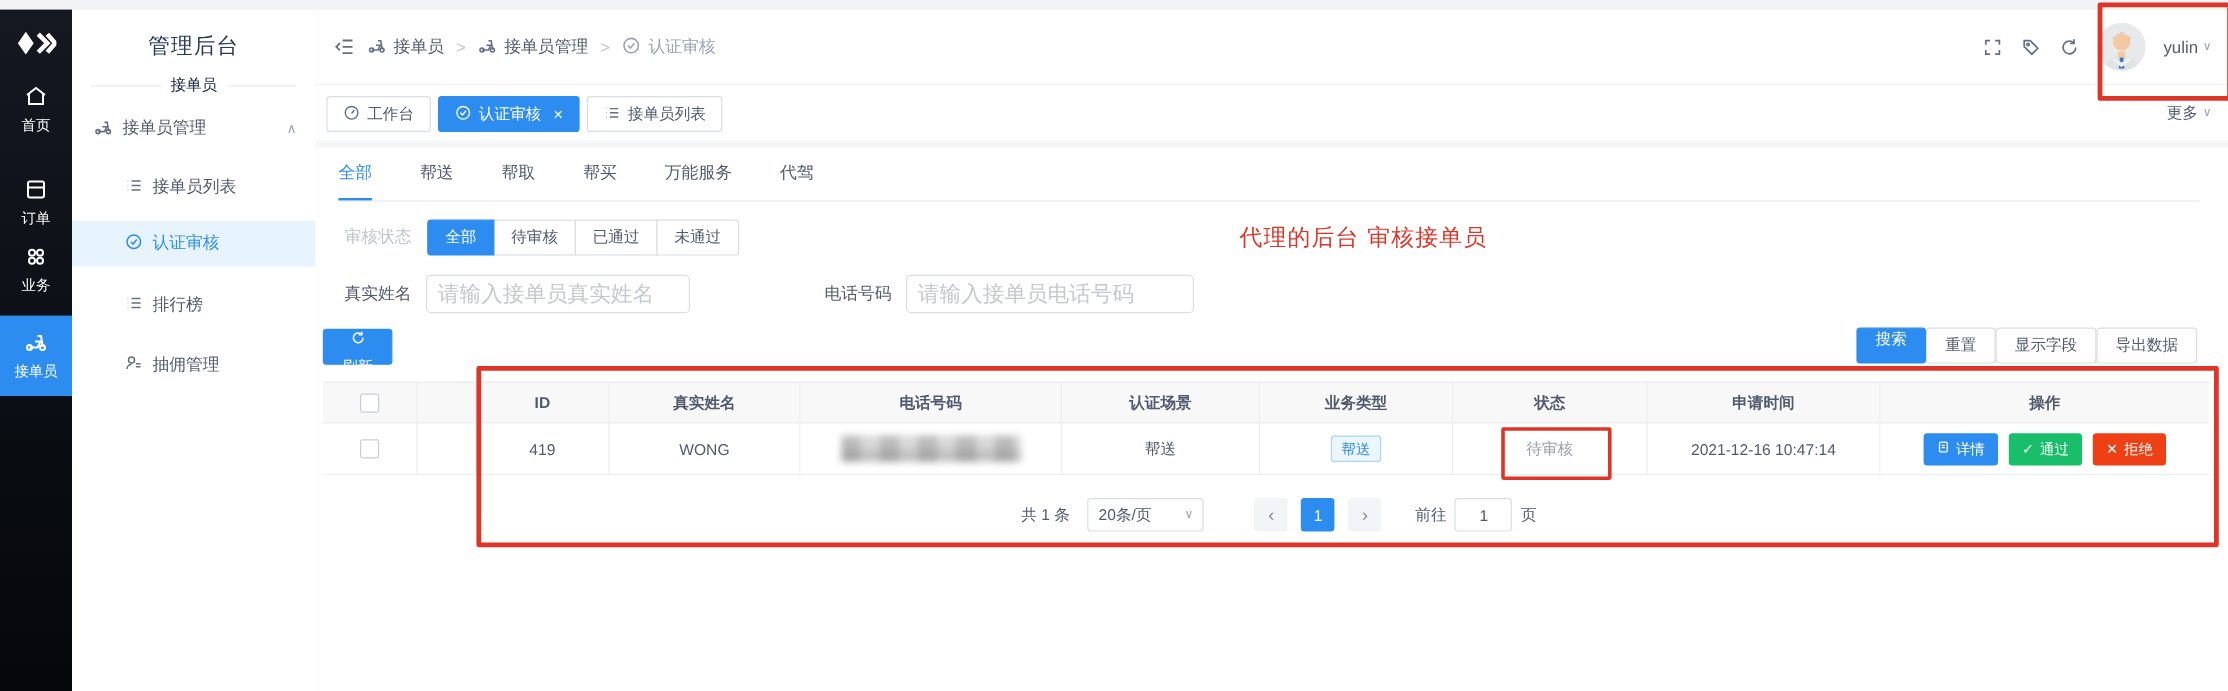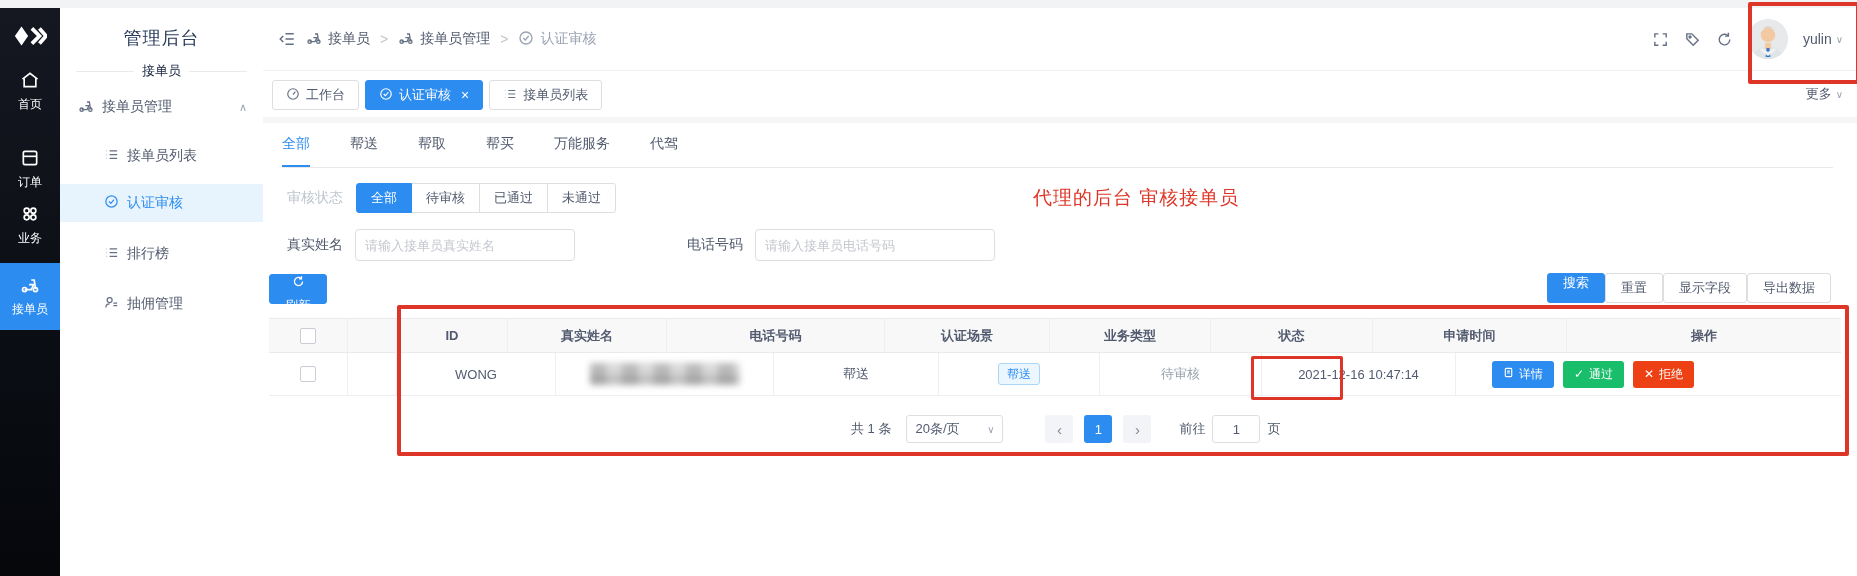--- a/index.html
+++ b/index.html
@@ -60,21 +60,21 @@
   .filter-row{position:absolute;left:24px;top:60px;height:30px;display:flex;align-items:center;}
   .f-label{color:#bfc5cd;font-size:14px;margin-right:13px;}
   .seg{display:flex;}
   .seg-btn{height:30px;box-sizing:border-box;padding:0 14px;border:1px solid #dcdee2;background:#fff;font-size:13px;color:#515a6e;margin-left:-1px;display:flex;align-items:center;cursor:pointer;}
   .seg-btn:first-child{border-radius:3px 0 0 3px;margin-left:0;}
   .seg-btn:last-child{border-radius:0 3px 3px 0;}
   .seg-active{background:#2d8cf0;border-color:#2d8cf0;color:#fff;position:relative;}
   .note{position:absolute;left:770px;top:62px;font-size:19px;font-weight:500;color:#dd3527;letter-spacing:1px;white-space:nowrap;}
   .inputs-row{position:absolute;left:24px;top:106px;height:32px;display:flex;align-items:center;font-size:14px;}
   .in-label{width:60px;color:#515a6e;margin-right:8px;}
-  .txt{height:32px;box-sizing:border-box;border:1px solid #dcdee2;border-radius:4px;padding:0 9px;font-size:13px;color:#515a6e;outline:none;font-family:inherit;}
+  .txt{height:32px;box-sizing:border-box;border:1px solid #dcdee2;border-radius:4px;padding:0 9px;font-size:18px;color:#515a6e;outline:none;font-family:inherit;}
   .txt::placeholder{color:#c5c8ce;}
   .btn{height:30px;box-sizing:border-box;border:1px solid #dcdee2;border-radius:3px;background:#fff;font-size:13px;color:#515a6e;display:flex;align-items:center;gap:6px;padding:0 15px;cursor:pointer;font-family:inherit;}
   .btn-blue{background:#2d8cf0;border-color:#2d8cf0;color:#fff;flex-direction:column;}
   .refresh-btn{position:absolute;left:6px;top:151px;}
   .right-btns{position:absolute;right:26px;top:150px;display:flex;}
 
   
   .tbl{position:absolute;left:6px;top:195px;width:1572px;}
   .thead{display:flex;height:35px;background:#f8f8f9;border-top:1px solid #e8eaec;border-bottom:1px solid #e8eaec;font-weight:bold;font-size:13px;color:#515a6e;box-sizing:border-box;}
   .trow{display:flex;height:42px;border-bottom:1px solid #ebeef2;font-size:13px;color:#515a6e;background:#fff;}
@@ -396,20 +396,21 @@
         <div class="tc w6">业务类型</div>
         <div class="tc w7">状态</div>
         <div class="tc w8">申请时间</div>
         <div class="tc w9">操作</div>
       </div>
       <div class="trow">
         <div class="tc w0">
             <span class="cb"></span>
           </div>
         <div class="tc w1"></div>
+        <div class="tc w2">419</div>
         <div class="tc w3">WONG</div>
         <div class="tc w4">
             <span class="blur"></span>
           </div>
         <div class="tc w5">帮送</div>
         <div class="tc w6">
             <span class="tag">帮送</span>
           </div>
         <div class="tc w7">
             <span class="status">待审核</span>

